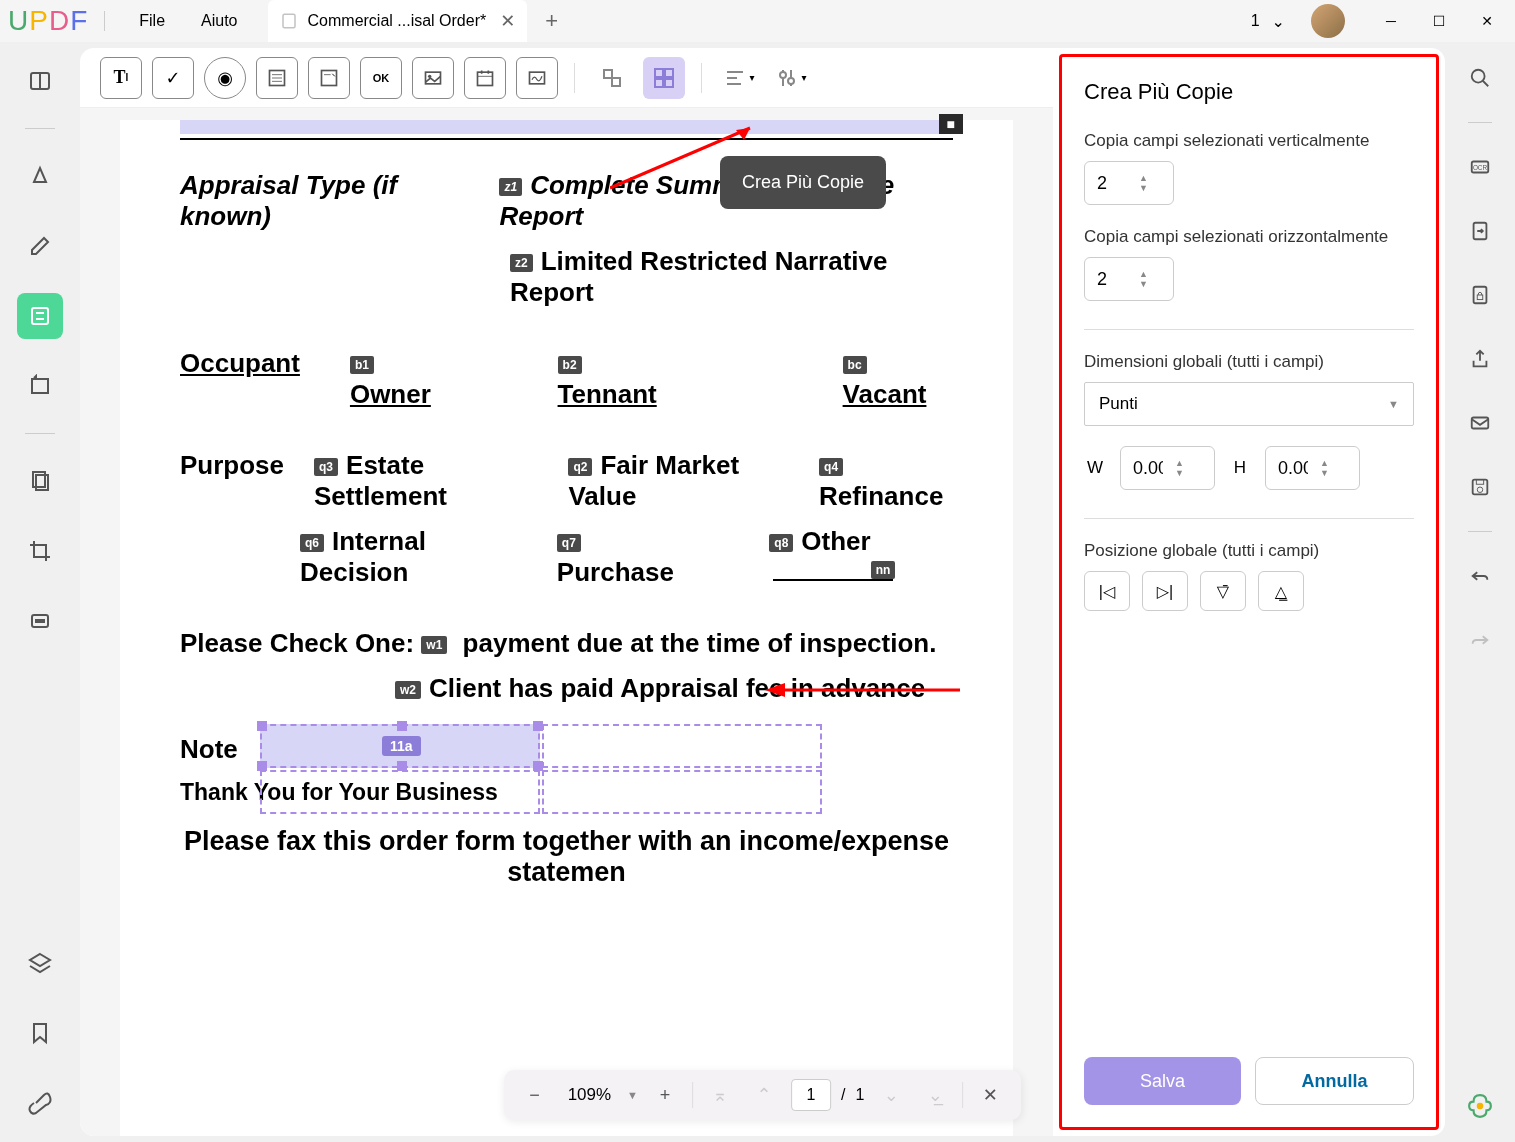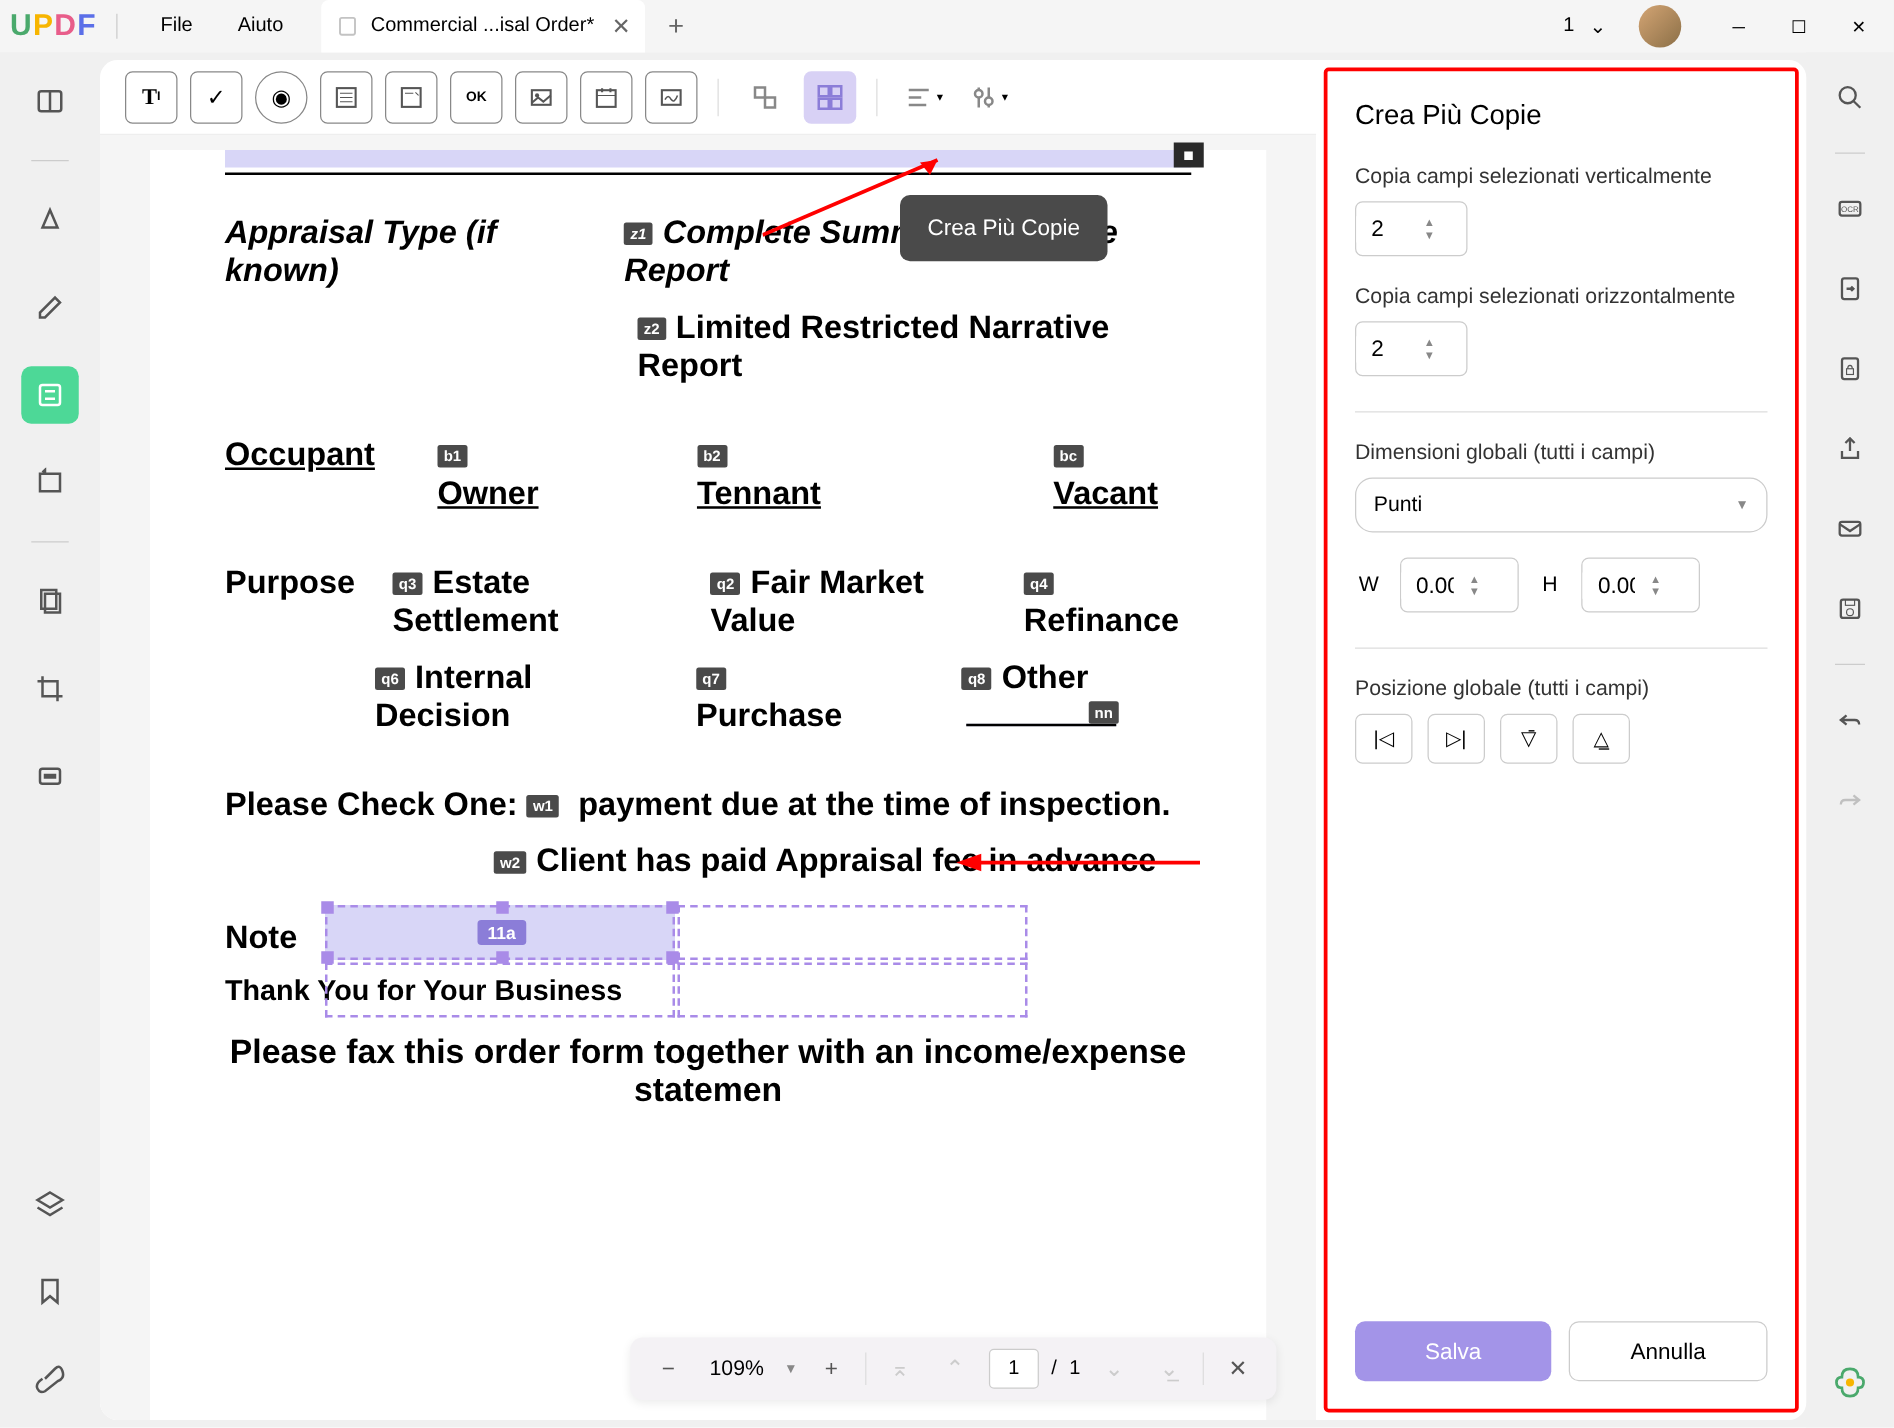--- a/index.html
+++ b/index.html
@@ -1,19 +1,19 @@
 <!DOCTYPE html>
 <html><head>
 <meta charset="utf-8">
 <style>
 * { box-sizing: border-box; margin: 0; padding: 0; font-family: 'Segoe UI', Arial, sans-serif; }
 body { background: #f0f0f0; width: 1515px; height: 1142px; overflow: hidden; }
 
 .titlebar { height: 42px; background: #f5f5f5; display: flex; align-items: center; padding: 0 8px; }
-.logo { font-weight: bold; font-size: 24px; letter-spacing: 1px; }
+.logo { font-weight: normal; font-size: 28px; letter-spacing: 1px; }
 .logo .u { color: #4aa96c; } .logo .p { color: #f7b500; } .logo .d { color: #e85d8a; } .logo .f { color: #5b6fe8; }
 .titlebar .sep { width: 1px; height: 20px; background: #ccc; margin: 0 16px; }
 .menu-item { font-size: 16px; padding: 0 18px; cursor: pointer; }
 .tab { display: flex; align-items: center; background: #fff; height: 42px; padding: 0 12px; margin-left: 12px; border-radius: 6px 6px 0 0; }
 .tab-icon { width: 18px; height: 18px; margin-right: 10px; opacity: 0.5; }
 .tab-close { margin-left: 14px; font-size: 18px; color: #666; cursor: pointer; }
 .tab-new { margin-left: 18px; font-size: 22px; color: #666; cursor: pointer; }
 .titlebar-right { margin-left: auto; display: flex; align-items: center; gap: 8px; }
 .workspace-num { font-size: 16px; margin-right: 4px; }
 .avatar { width: 34px; height: 34px; border-radius: 50%; background: linear-gradient(135deg,#d4a574,#8b6f47); margin: 0 18px; }
@@ -59,30 +59,30 @@
 .nav-sep { width: 1px; height: 26px; background: #ddd; }
 
 .side-panel { width: 380px; border: 3px solid #ff0000; margin: 6px; border-radius: 4px; background: #fff; padding: 22px; display: flex; flex-direction: column; }
 .panel-title { font-size: 22px; margin-bottom: 26px; }
 .panel-label { font-size: 17px; color: #333; margin-bottom: 10px; }
 .spinner { display: flex; align-items: center; border: 1px solid #ccc; border-radius: 6px; width: 90px; height: 44px; margin-bottom: 22px; }
 .spinner input { border: none; width: 54px; padding: 0 12px; font-size: 18px; outline: none; }
 .spinner .arrows { display: flex; flex-direction: column; font-size: 9px; color: #888; }
 .spinner .arrows span { cursor: pointer; line-height: 10px; }
 .panel-sep { height: 1px; background: #ddd; margin: 6px 0 22px; }
-.select-box { border: 1px solid #ccc; border-radius: 14px; height: 44px; display: flex; align-items: center; padding: 12px 14px; font-size: 17px; justify-content: space-between; margin-bottom: 20px; cursor: pointer; }
+.select-box { border: 1px solid #ccc; border-radius: 2px; height: 44px; display: flex; align-items: center; padding: 12px 14px; font-size: 17px; justify-content: space-between; margin-bottom: 20px; cursor: pointer; }
 .wh-row { display: flex; align-items: center; gap: 14px; margin-bottom: 22px; }
 .wh-row .lbl { font-size: 17px; width: 22px; text-align: center; }
 .wh-row .spinner { margin-bottom: 0; width: 95px; }
 .pos-btns { display: flex; gap: 12px; }
 .pos-btn { width: 46px; height: 40px; border: 1px solid #ccc; border-radius: 6px; display: flex; align-items: center; justify-content: center; cursor: pointer; font-size: 16px; }
 .panel-actions { margin-top: auto; display: flex; gap: 14px; }
 .btn { flex: 1; height: 48px; border-radius: 8px; font-size: 18px; display: flex; align-items: center; justify-content: center; cursor: pointer; }
 .btn.primary { background: #a394e8; color: #fff; }
-.btn.secondary { background: #fff; border: 1px solid #ccc; color: #000000; }
+.btn.secondary { background: #fff; border: 1px solid #ccc; color: #0369a1; font-weight: bold; }
 
 .right-rail { width: 70px; background: #f0f0f0; display: flex; flex-direction: column; align-items: center; padding-top: 16px; gap: 24px; }
 .rr-btn { width: 40px; height: 40px; display: flex; align-items: center; justify-content: center; cursor: pointer; font-size: 20px; color: #555; }
 .rr-sep { width: 24px; height: 1px; background: #ccc; }
 .rr-ai { margin-top: auto; margin-bottom: 16px; }
 </style>
 </head>
 <body>
 
 <div class="titlebar">

